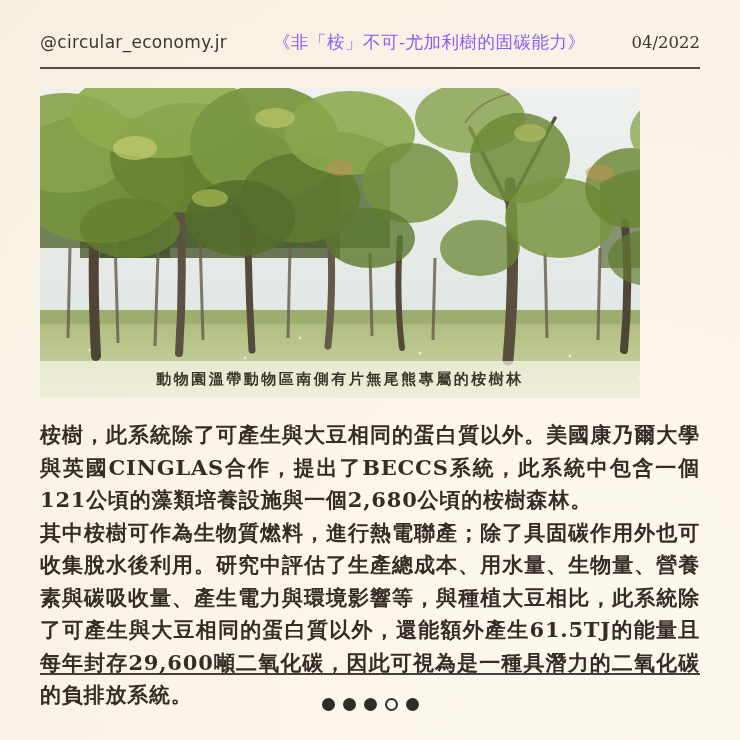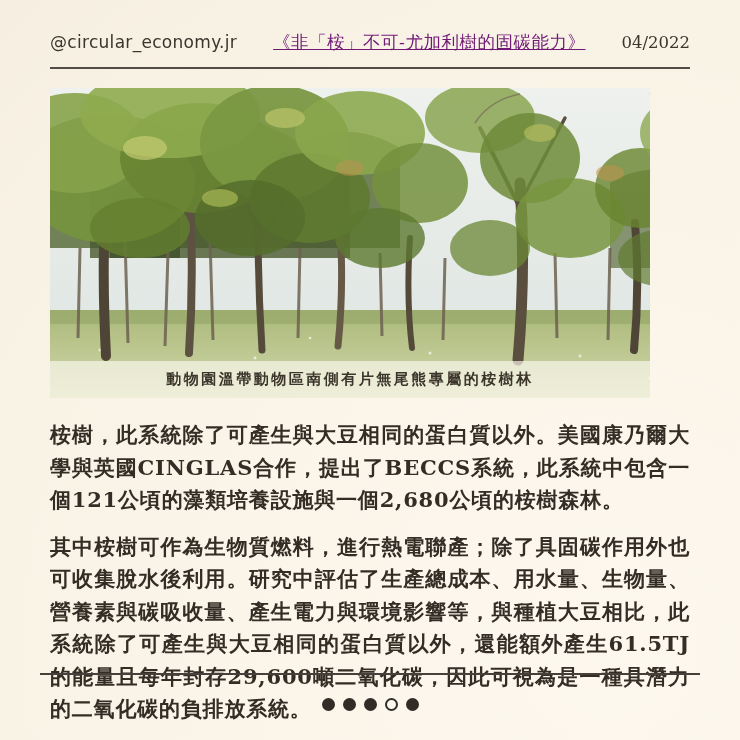--- a/index.html
+++ b/index.html
@@ -4,32 +4,32 @@
 <style>
   html, body { margin: 0; padding: 0; }
   body {
     width: 740px; height: 740px;
     background: radial-gradient(circle at 82% 88%, #fdf8ee 0%, #faf4e8 55%, #f6efe1 100%);
     font-family: "DejaVu Serif", "Liberation Serif", serif;
     color: #38322a;
     position: relative;
     overflow: hidden;
   }
-  .page { position: absolute; inset: 0; padding: 0 50px; box-sizing: border-box; }
+  .page { position: absolute; inset: 0; padding: 0 40px; box-sizing: border-box; }
 
   
   .header {
     margin-top: 30px;
     display: flex; align-items: baseline; justify-content: space-between;
   }
   .handle {
     font-family: "DejaVu Sans", "Liberation Sans", sans-serif;
     font-size: 17px; letter-spacing: 0.3px; color: #3a352d;
   }
-  .title { font-size: 17.5px; letter-spacing: 0.5px; color: #701a75; text-decoration: underline; }
+  .title { font-size: 17.5px; letter-spacing: 0.5px; color: #8b5cf6; }
   .date  { font-size: 16.5px; color: #3a352d; }
   .rule-top { margin-top: 13px; height: 2px; background: #514d45; }
 
   
   .photo {
     margin-top: 19px;
     width: 600px; height: 310px;
     position: relative;
     overflow: hidden;
   }
@@ -43,21 +43,21 @@
 
   
   .body-text { margin-top: 21px; }
   .body-text p {
     margin: 0;
     font-size: 21px; line-height: 32.5px;
     font-weight: 600; letter-spacing: 0.8px;
     color: #332d25;
     text-align: justify;
   }
-  .body-text p + p { margin-top: 14px; }
+  .body-text p + p { }
 
   
   .rule-bottom {
     position: absolute; left: 40px; right: 40px; top: 673px;
     height: 1.5px; background: #454039;
   }
   .dots {
     position: absolute; left: 0; right: 0; top: 698px;
     display: flex; justify-content: center; align-items: center; gap: 8px;
   }

